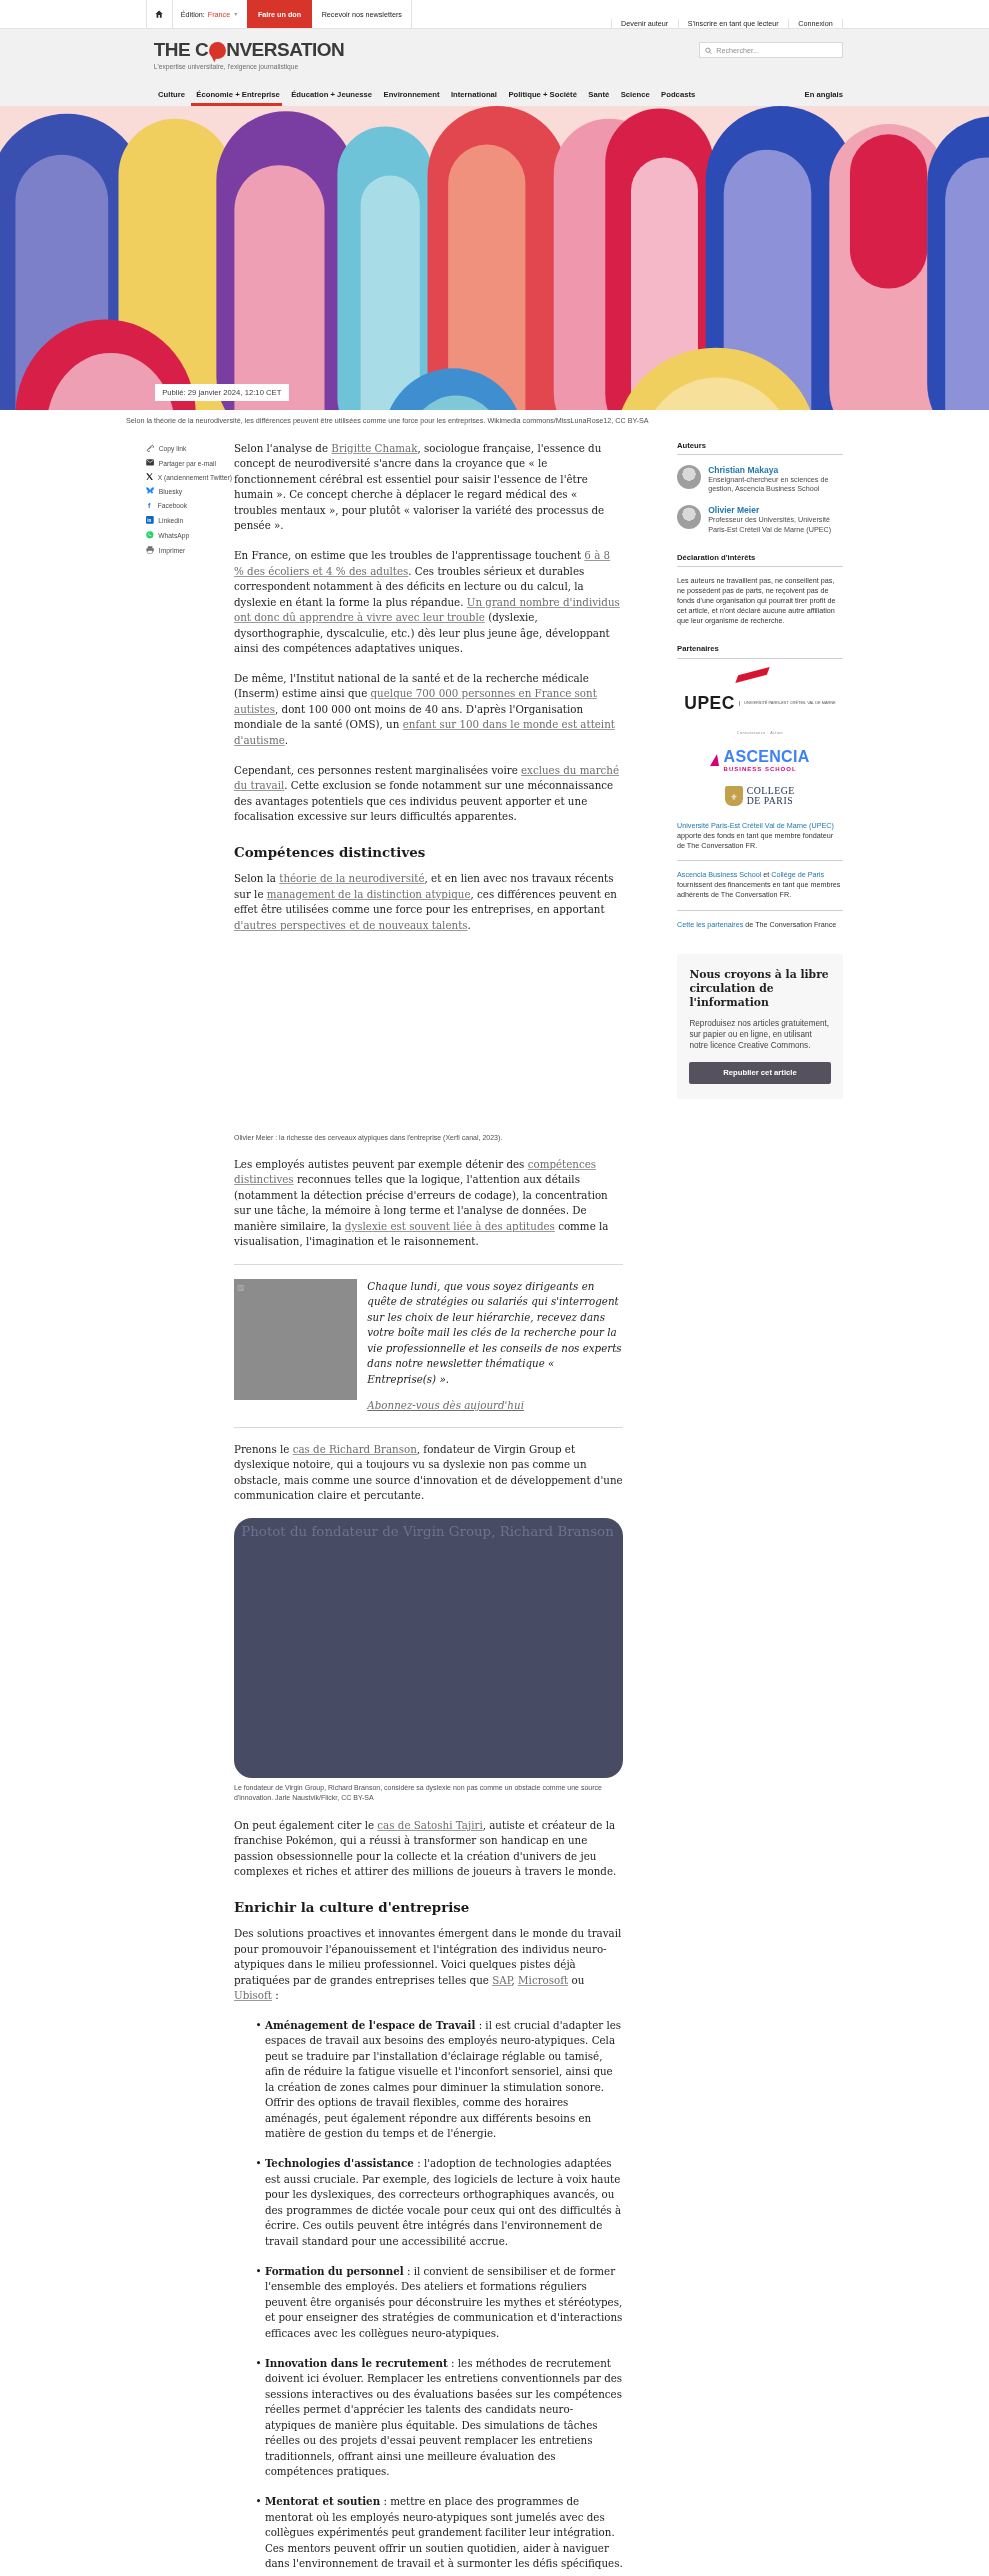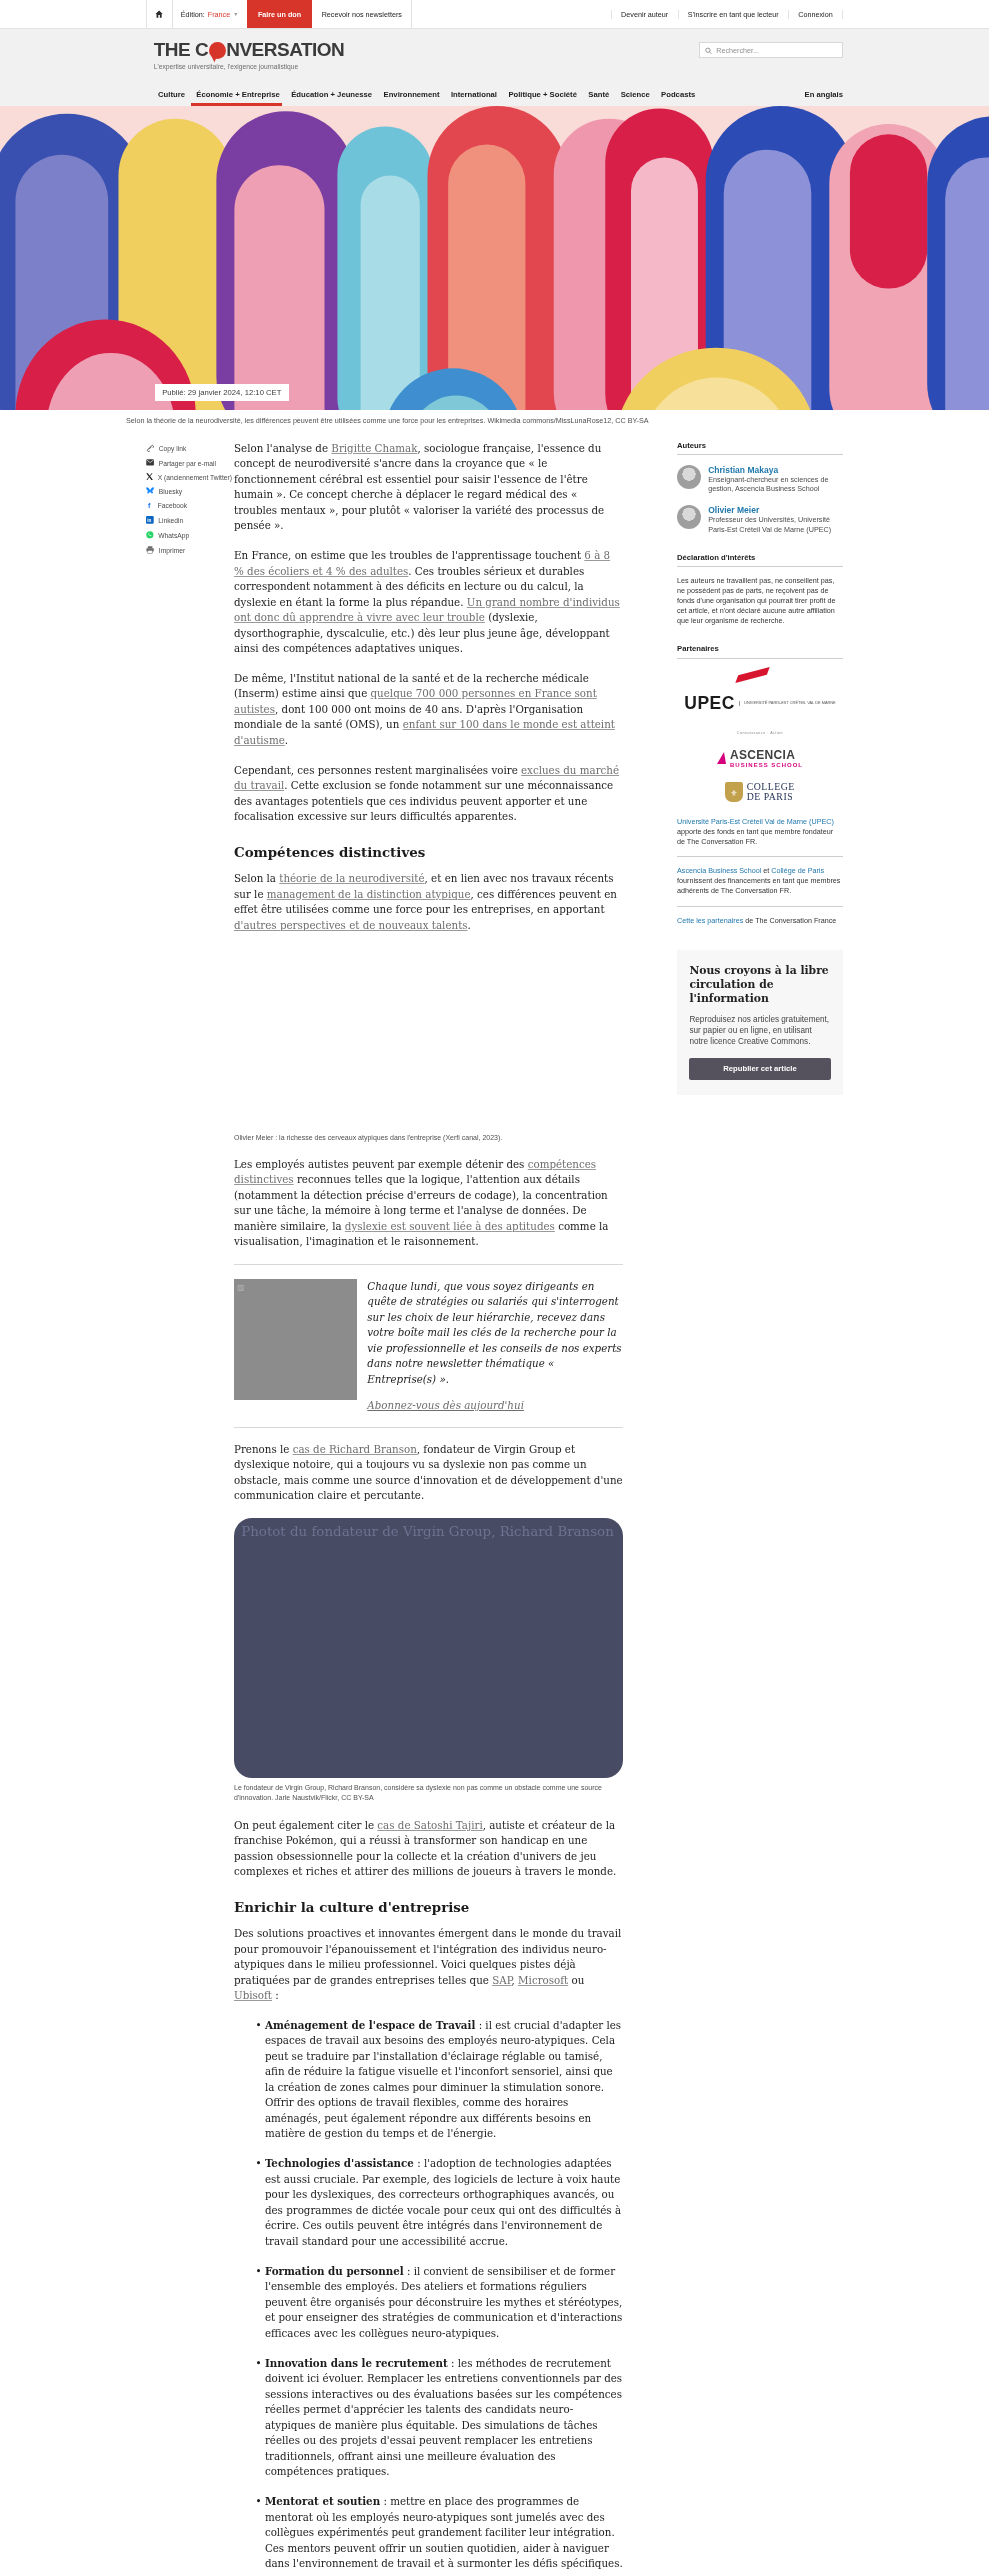--- a/index.html
+++ b/index.html
@@ -8,21 +8,21 @@
 
   
   .topbar { height:29px; background:#fff; border-bottom:0.5px solid #e3e3e3; }
   .topbar-in { width:697px; margin:0 auto; height:100%; display:flex; align-items:stretch; font-size:7.2px; }
   .tb-home { display:flex; align-items:center; padding:0 8.2px; border-left:0.5px solid #e3e3e3; border-right:0.5px solid #e3e3e3; }
   .tb-edition { display:flex; align-items:center; gap:3.1px; padding:0 8.2px; }
   .tb-edition .ed-val { color:#d8352a; }
   .tb-edition .chev { color:#999; font-size:5.2px; }
   .tb-don { background:#d8352a; color:#fff; font-weight:bold; display:flex; align-items:center; padding:0 11.3px; }
   .tb-news { display:flex; align-items:center; padding:0 9.3px; border-right:0.5px solid #e3e3e3; }
-  .tb-right { margin-left:auto; display:flex; align-items:center; }
+  .tb-right { margin-left:auto; display:flex; align-items:flex-end; }
   .tb-right a { display:flex; align-items:center; padding:0 9.3px; border-left:0.5px solid #e3e3e3; }
   .tb-right a:last-child { border-right:0.5px solid #e3e3e3; }
 
   
   .header { background:#f1f1f2; height:77px; position:relative; }
   .header-in { width:697px; margin:0 auto; position:relative; height:100%; }
   .logo { position:absolute; left:7.7px; top:10.3px; font-weight:bold; font-size:19px; letter-spacing:-0.5px; color:#3b3b3b; display:flex; align-items:center; }
   .logo-o { display:inline-block; width:17px; height:17px; background:#d8352a; border-radius:50%; position:relative; margin:0 0.5px; }
   .logo-o:after { content:""; position:absolute; left:2.1px; bottom:-3.1px; width:0; height:0; border-left:4.6px solid transparent; border-right:1.5px solid transparent; border-top:5.2px solid #d8352a; transform:rotate(12deg); }
   .tagline { position:absolute; left:7.7px; top:34px; font-size:6.7px; color:#6d6d6d; }
@@ -84,21 +84,21 @@
   .partner-logos { text-align:center; padding:3.1px 0 1px 0; }
   .plogo { margin:0 auto 13.4px auto; display:flex; align-items:center; justify-content:center; gap:4.1px; }
   .upec-wrap { flex-direction:column; gap:17px; }
   .upec-row { display:flex; align-items:center; gap:4.1px; }
   .upec-slash { width:27px; height:8.2px; background:#d8152f; transform:skewX(-35deg) rotate(-18deg); margin-bottom:-3.1px; margin-left:-15.5px; }
   .upec-txt { font-size:17.5px; font-weight:bold; color:#1c1c1c; letter-spacing:0.5px; }
   .upec-side { border-left:0.5px solid #999; padding-left:4.1px; text-align:left; font-size:3.9px; color:#555; line-height:4.6px; text-transform:uppercase; }
   .upec-sub { font-size:3.6px; color:#888; letter-spacing:0.5px; }
   .asc-mark { width:0; height:0; border-left:7.2px solid transparent; border-right:2.1px solid transparent; border-bottom:12.4px solid #d6007f; position:relative; }
   .asc-txt { text-align:left; }
-  .asc-name { font-size:12px; font-weight:bold; color:#404040; letter-spacing:0.3px; }
+  .asc-name { font-size:16px; font-weight:bold; color:#3b82f6; letter-spacing:0.3px; }
   .asc-sub { font-size:6px; font-weight:bold; color:#d6007f; letter-spacing:1px; }
   .cdp-shield { width:17.5px; height:20.6px; background:#c3a14c; border-radius:2.1px 2.1px 7.2px 7.2px; position:relative; }
   .cdp-shield:after { content:"⚜"; color:#fff; position:absolute; left:50%; top:52%; transform:translate(-50%,-50%); font-size:8.2px; }
   .cdp-txt { font-family:"Liberation Serif", serif; color:#1e2d50; font-size:9.8px; line-height:9.8px; text-align:left; letter-spacing:0.5px; }
   .sb-link { color:#2078ad; }
   .republish { background:#f7f7f7; padding:14.4px 12.4px; margin-top:24px; }
   .republish h3 { font-family:"DejaVu Serif", serif; font-size:10.8px; line-height:14px; margin-bottom:7.2px; color:#222; }
   .republish p { font-size:8.2px; line-height:11.3px; color:#444; margin-bottom:10.3px; }
   .republish button { width:100%; background:#55525e; border:none; border-radius:2.1px; color:#fff; font-weight:bold; font-size:7.7px; padding:6.7px 0; font-family:"Liberation Sans", sans-serif; cursor:pointer; }
 </style>

